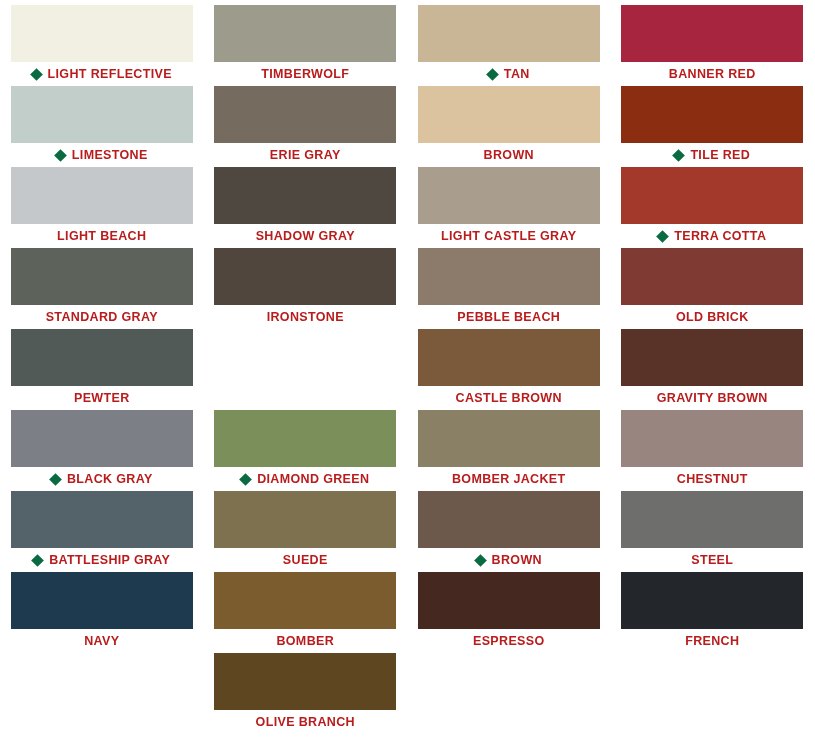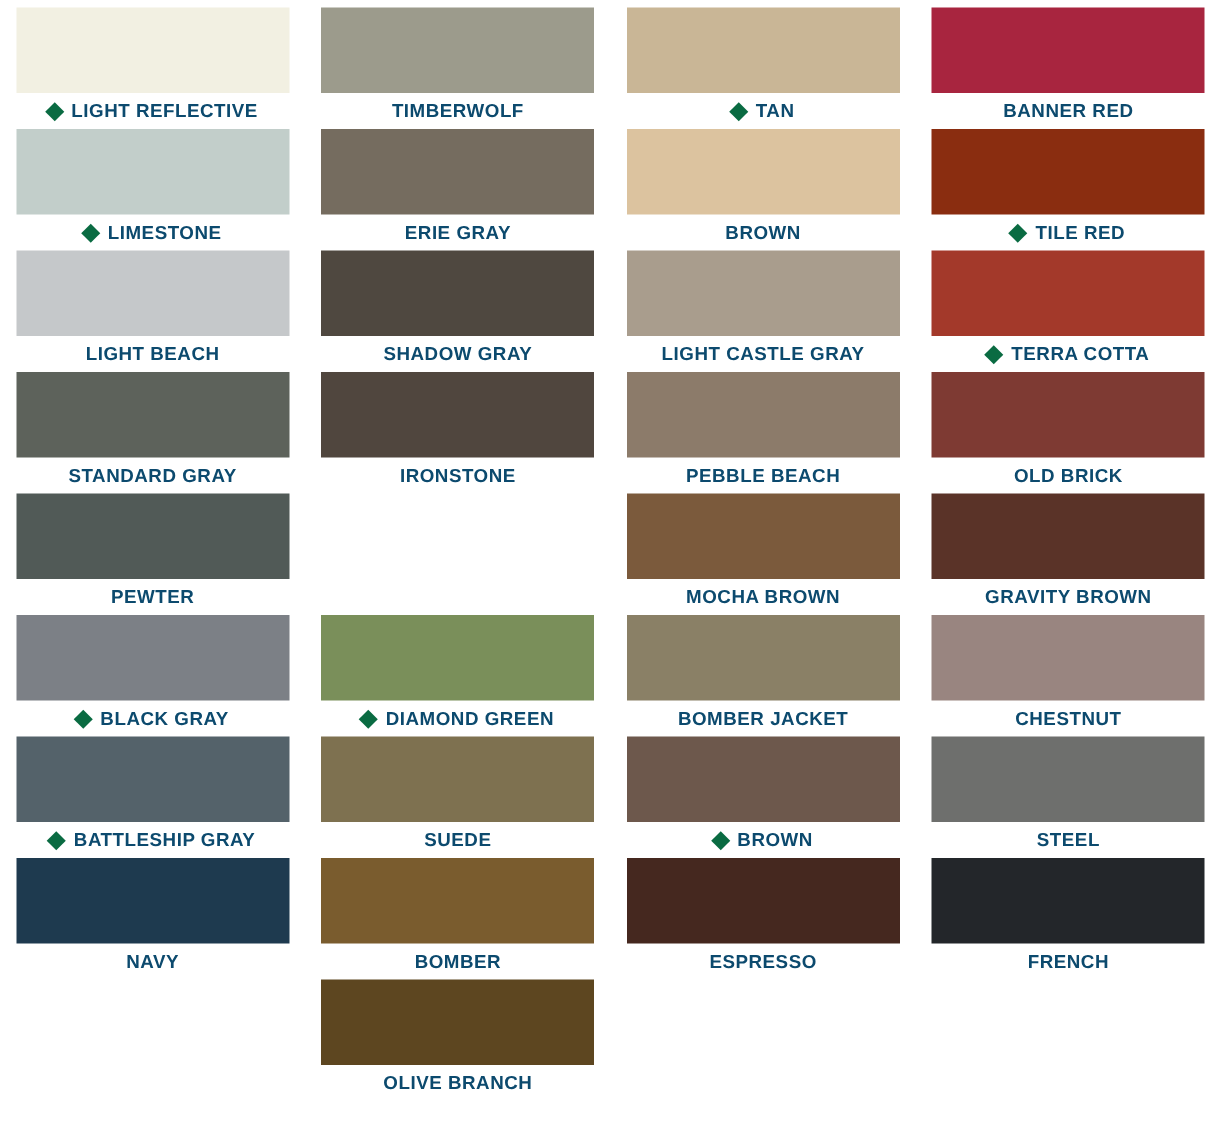--- a/index.html
+++ b/index.html
@@ -54,21 +54,21 @@
     height: 9px;
     background: #0a6b42;
     transform: rotate(45deg);
     flex: 0 0 auto;
     margin-right: 1px;
   }
   .swatch-label-text {
     font-size: 12.5px;
     font-weight: bold;
     letter-spacing: 0.35px;
-    color: #0c4a6e;
+    color: #b91c1c;
     white-space: nowrap;
     line-height: 1;
     font-family: "Liberation Sans", "DejaVu Sans", sans-serif;
   }
 </style>
 </head>
 <body>
 
 <div id="swatch-grid">
     <div class="swatch-cell">
@@ -180,21 +180,21 @@
     </div>
     <div class="swatch-cell empty-cell">
       <div class="swatch-chip"></div>
       <div class="swatch-label-row">
         <span class="swatch-label-text"></span>
       </div>
     </div>
     <div class="swatch-cell">
       <div class="swatch-chip" style="background-color: rgb(123, 90, 60);"></div>
       <div class="swatch-label-row">
-        <span class="swatch-label-text">MOCHA BROWN</span>
+        <span class="swatch-label-text">CASTLE BROWN</span>
       </div>
     </div>
     <div class="swatch-cell">
       <div class="swatch-chip" style="background-color: rgb(90, 51, 40);"></div>
       <div class="swatch-label-row">
         <span class="swatch-label-text">GRAVITY BROWN</span>
       </div>
     </div>
     <div class="swatch-cell">
       <div class="swatch-chip" style="background-color: rgb(124, 128, 134);"></div>

